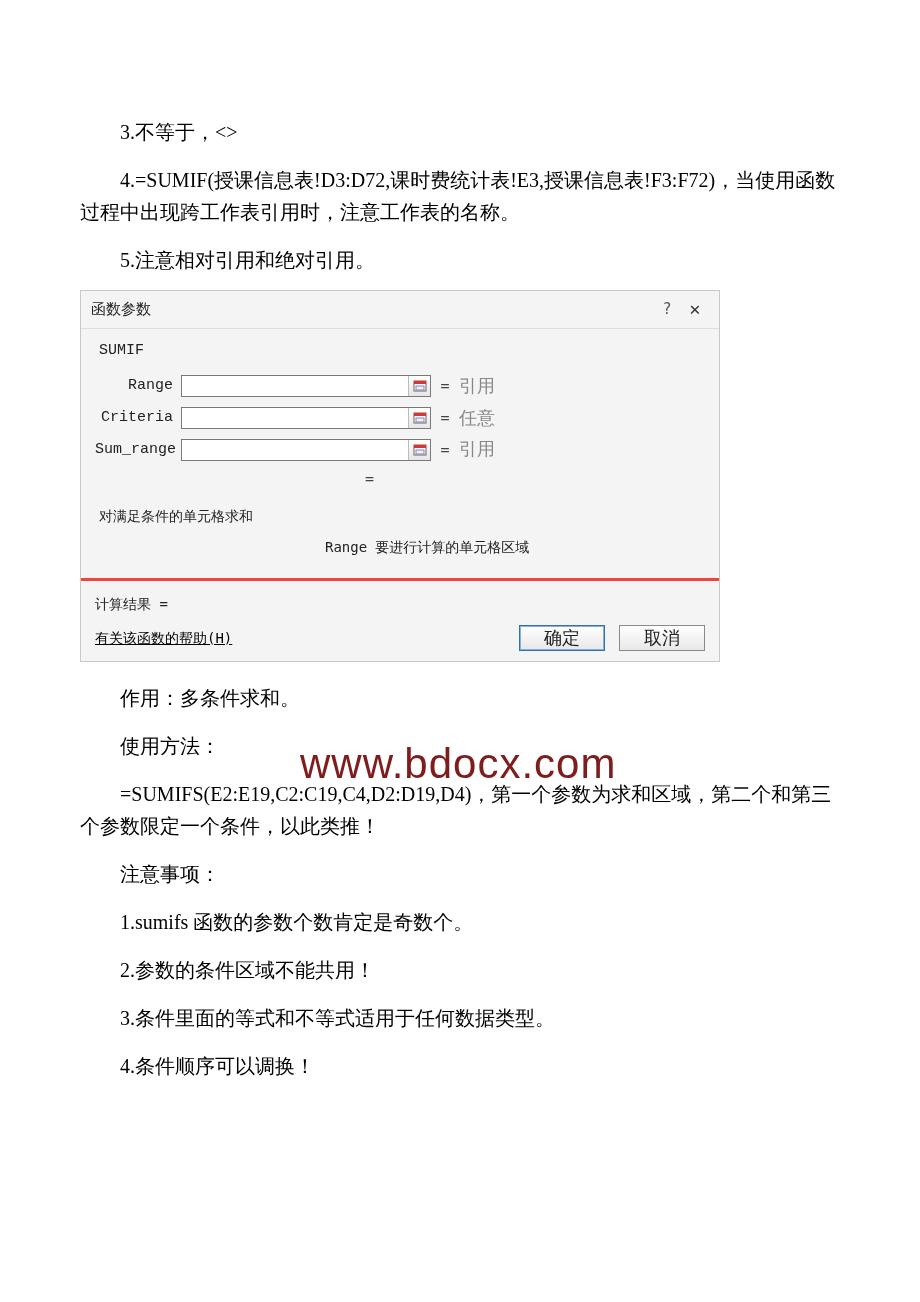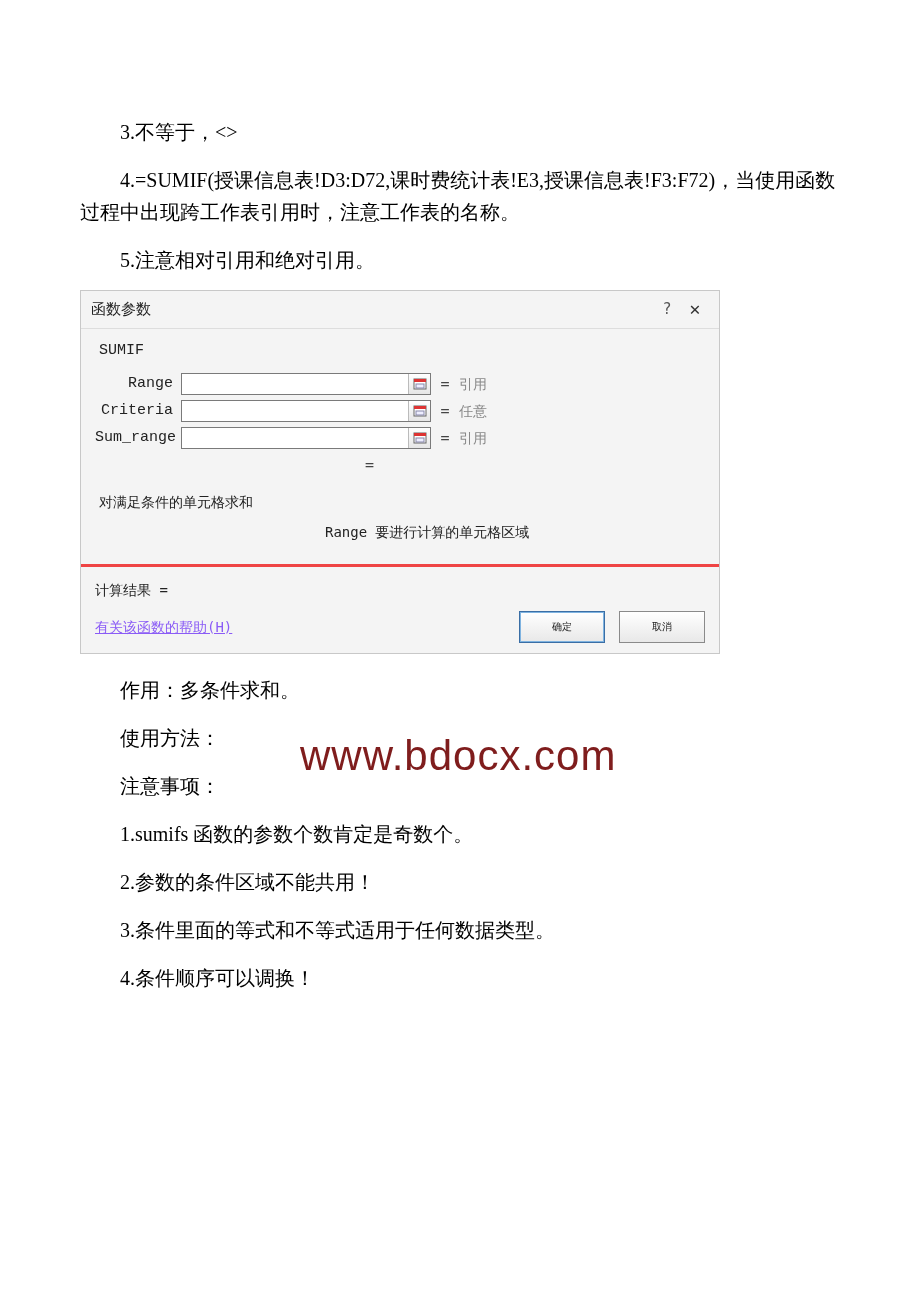--- a/index.html
+++ b/index.html
@@ -85,21 +85,21 @@
   }
   .picker-btn svg { display: block; }
   .param-eq {
     width: 28px;
     text-align: center;
     color: #444;
     font-family: Consolas, monospace;
   }
   .param-hint {
     color: #888;
-    font-size: 14px;
+    font-size: 18px;
   }
   .desc-row {
     padding: 10px 4px 2px 4px;
     font-size: 14px;
   }
   .desc-eq {
     text-align: left;
     padding-left: 270px;
     font-family: Consolas, monospace;
     color: #444;
@@ -116,31 +116,31 @@
   }
   .result-row {
     font-size: 14px;
     padding: 4px 0 10px 0;
   }
   .footer-row {
     display: flex;
     align-items: center;
   }
   .help-link {
-    color: #8b5cf6;
+    color: #000000;
     text-decoration: underline;
     font-size: 14px;
     flex: 1;
   }
   .btn {
     min-width: 86px;
-    height: 32px;
+    height: 26px;
     background: linear-gradient(#fff,#e8e8e8);
     border: 1px solid #8a8a8a;
-    font-size: 10px;
+    font-size: 18px;
     font-family: "SimSun", serif;
     margin-left: 14px;
     display: inline-flex;
     align-items: center;
     justify-content: center;
   }
   .btn.primary { border: 1px solid #3a6ea5; box-shadow: 0 0 0 1px #7fb3e0 inset; }
   .watermark {
     position: absolute;
     left: 220px;
@@ -239,19 +239,20 @@
     </div>
   </div>
 
   <p>作用：多条件求和。</p>
 
   <div class="wm-wrap">
     <div class="watermark">www.bdocx.com</div>
     <p>使用方法：</p>
   </div>
 
+  <p> =SUMIFS(E2:E19,C2:C19,C4,D2:D19,D4)，第一个参数为求和区域，第二个和第三个参数限定一个条件，以此类推！</p>
   <p>注意事项：</p>
   <p>1.sumifs 函数的参数个数肯定是奇数个。</p>
   <p>2.参数的条件区域不能共用！</p>
   <p>3.条件里面的等式和不等式适用于任何数据类型。</p>
   <p>4.条件顺序可以调换！</p>
 
 </div>
 
 </body></html>

